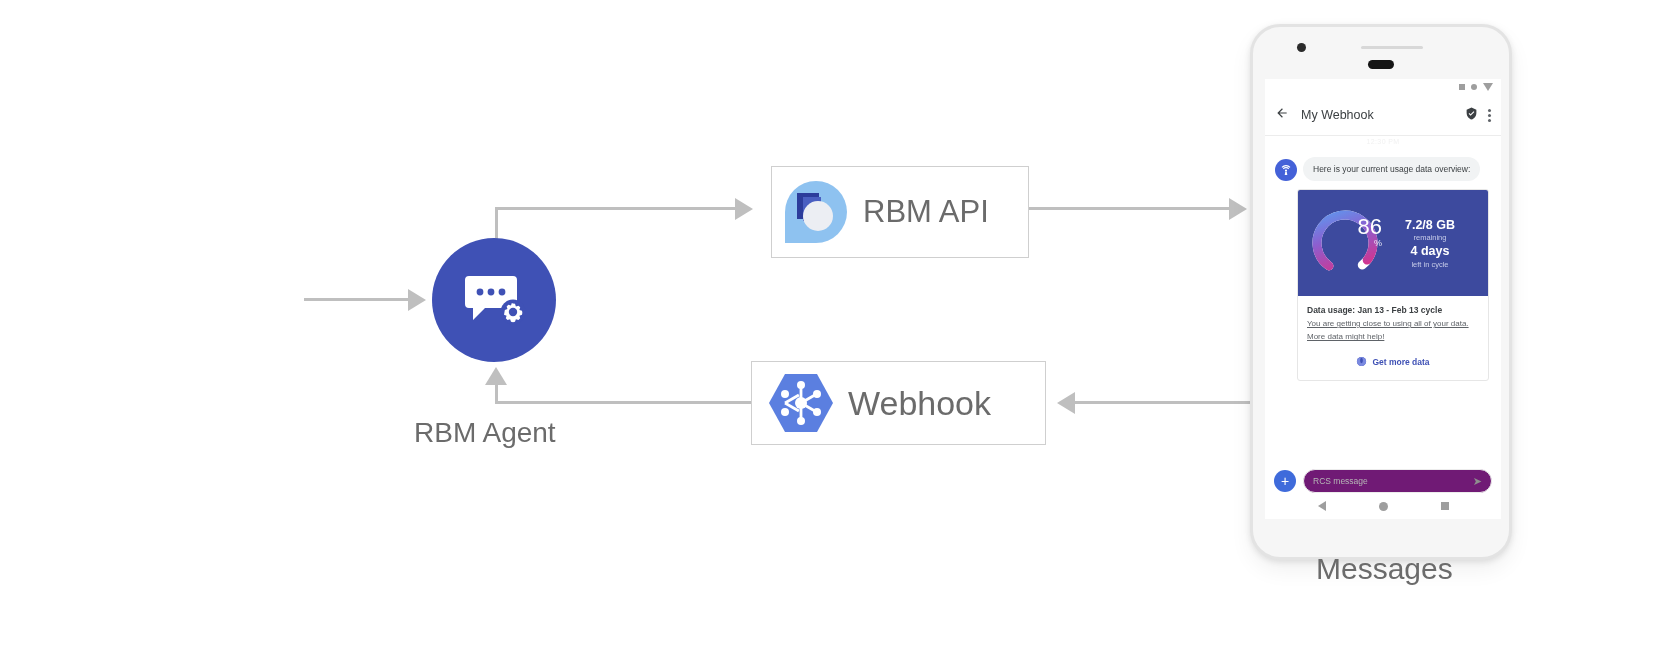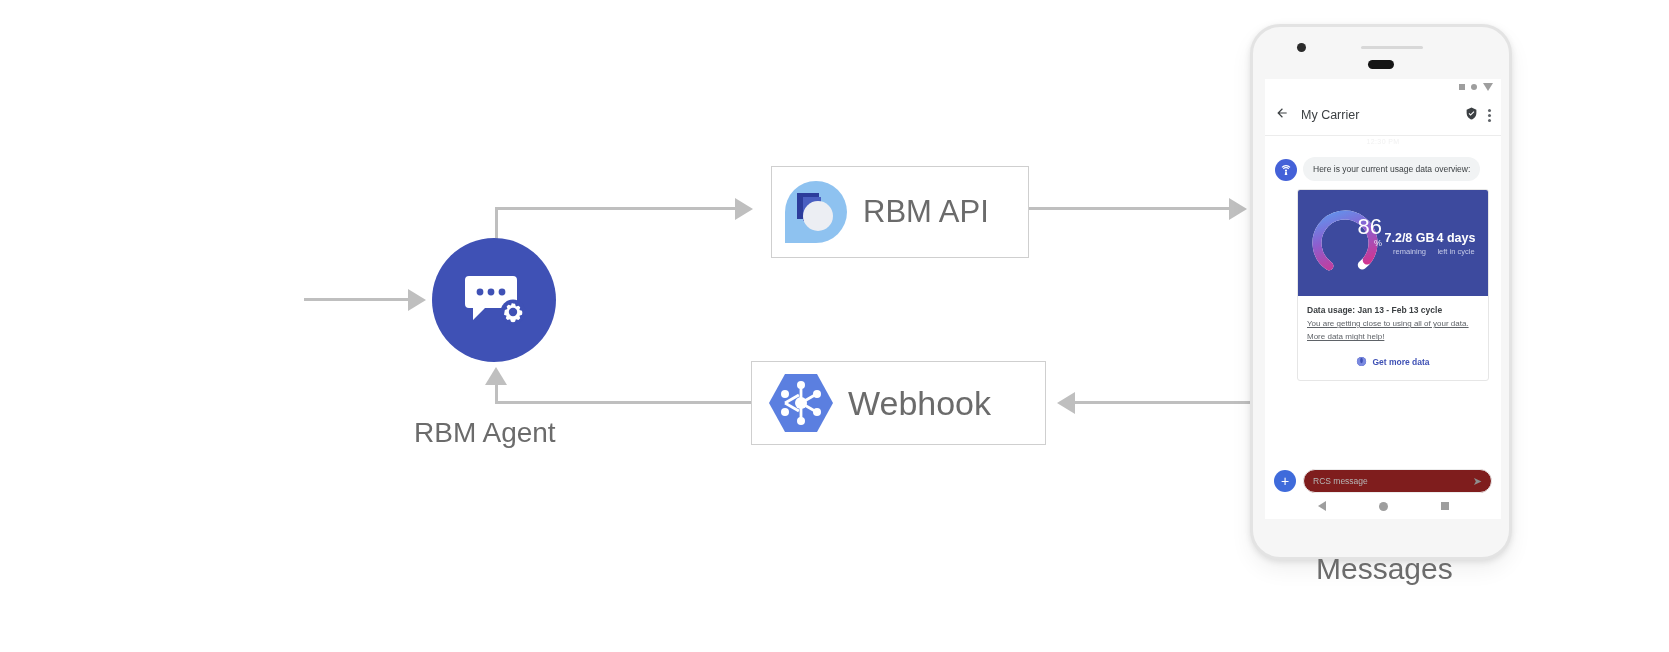--- a/index.html
+++ b/index.html
@@ -159,21 +159,21 @@
     background:#3d4a9e;height:106px;display:flex;align-items:center;padding:0 10px;
   }
   .gauge{position:relative;width:74px;height:74px;flex:none;}
   .gauge-center{
     position:absolute;inset:0;display:flex;align-items:flex-end;justify-content:center;
     padding-bottom:22px;
     flex-direction:column;
   }
   .gauge-pct{font-size:22px;color:#fff;font-weight:300;line-height:1;}
   .gauge-unit{font-size:9px;color:#e7e7f5;font-weight:400;margin-left:1px;}
-  .hero-right{flex:1;display:flex;justify-content:center;
+  .hero-right{flex:1;display:flex;flex-direction:column;justify-content:center;
     gap:2px;}
   .hero-block{text-align:center;}
   .hero-big{font-size:12.5px;color:#ffffff;font-weight:700;line-height:1.15;}
   .hero-small{font-size:7.5px;color:#c6cbe8;margin-top:1px;}
 
   .card-body{padding:8px 9px 6px 9px;}
   .card-title{font-size:8.5px;font-weight:700;color:#3c4043;line-height:1.5;}
   .card-desc{font-size:8px;color:#5f6368;line-height:1.55;margin-top:1px;text-decoration:underline;}
   .card-action{
     display:flex;align-items:center;justify-content:center;gap:5px;
@@ -184,21 +184,21 @@
   .composer{
     position:absolute;left:0;right:0;bottom:26px;
     display:flex;align-items:center;gap:7px;padding:0 9px;
   }
   .plus-btn{
     width:22px;height:22px;border-radius:50%;background:#3f6bdb;flex:none;
     display:flex;align-items:center;justify-content:center;color:#fff;font-size:14px;line-height:1;
   }
   .input-pill{
     flex:1;height:22px;border:1px solid #ececec;border-radius:12px;
-    display:flex;align-items:center;padding:0 9px;gap:6px;background:#7f1d1d;
+    display:flex;align-items:center;padding:0 9px;gap:6px;background:#701a75;
   }
   .input-pill span.ph{font-size:8.5px;color:#b6b6b6;flex:1;}
   .send{color:#8e8e8e;font-size:11px;line-height:1;}
 
   .navbar{
     position:absolute;left:0;right:0;bottom:0;height:26px;
     display:flex;align-items:center;justify-content:space-around;padding:0 26px;
   }
   .nav-back{width:0;height:0;border-top:5px solid transparent;border-bottom:5px solid transparent;border-right:8px solid #9e9e9e;}
   .nav-home{width:9px;height:9px;border-radius:50%;background:#9e9e9e;}
@@ -292,21 +292,21 @@
         <span class="sb-ci"></span>
         <span class="sb-tri"></span>
       </div>
 
       <div class="appbar">
         <span>
           <svg width="14" height="14" viewBox="0 0 24 24">
               <path d="M20 11H7.8l5.6-5.6L12 4l-8 8 8 8 1.4-1.4L7.8 13H20z" fill="#3c4043"></path>
             </svg>
         </span>
-        <span class="appbar-title">My Carrier</span>
+        <span class="appbar-title">My Webhook</span>
         <span class="appbar-icons">
           <span>
             <svg width="13" height="13" viewBox="0 0 24 24">
               <path d="M12 1L3 5v6c0 5.5 3.8 10.7 9 12 5.2-1.3 9-6.5 9-12V5l-9-4z" fill="#3c4043"></path>
               <path d="M10.3 16.2l-3.6-3.6 1.4-1.4 2.2 2.2 5.6-5.6 1.4 1.4-7 7z" fill="#ffffff"></path>
             </svg>
           </span>
           <span class="kebab">
               <i></i>
               <i></i>

